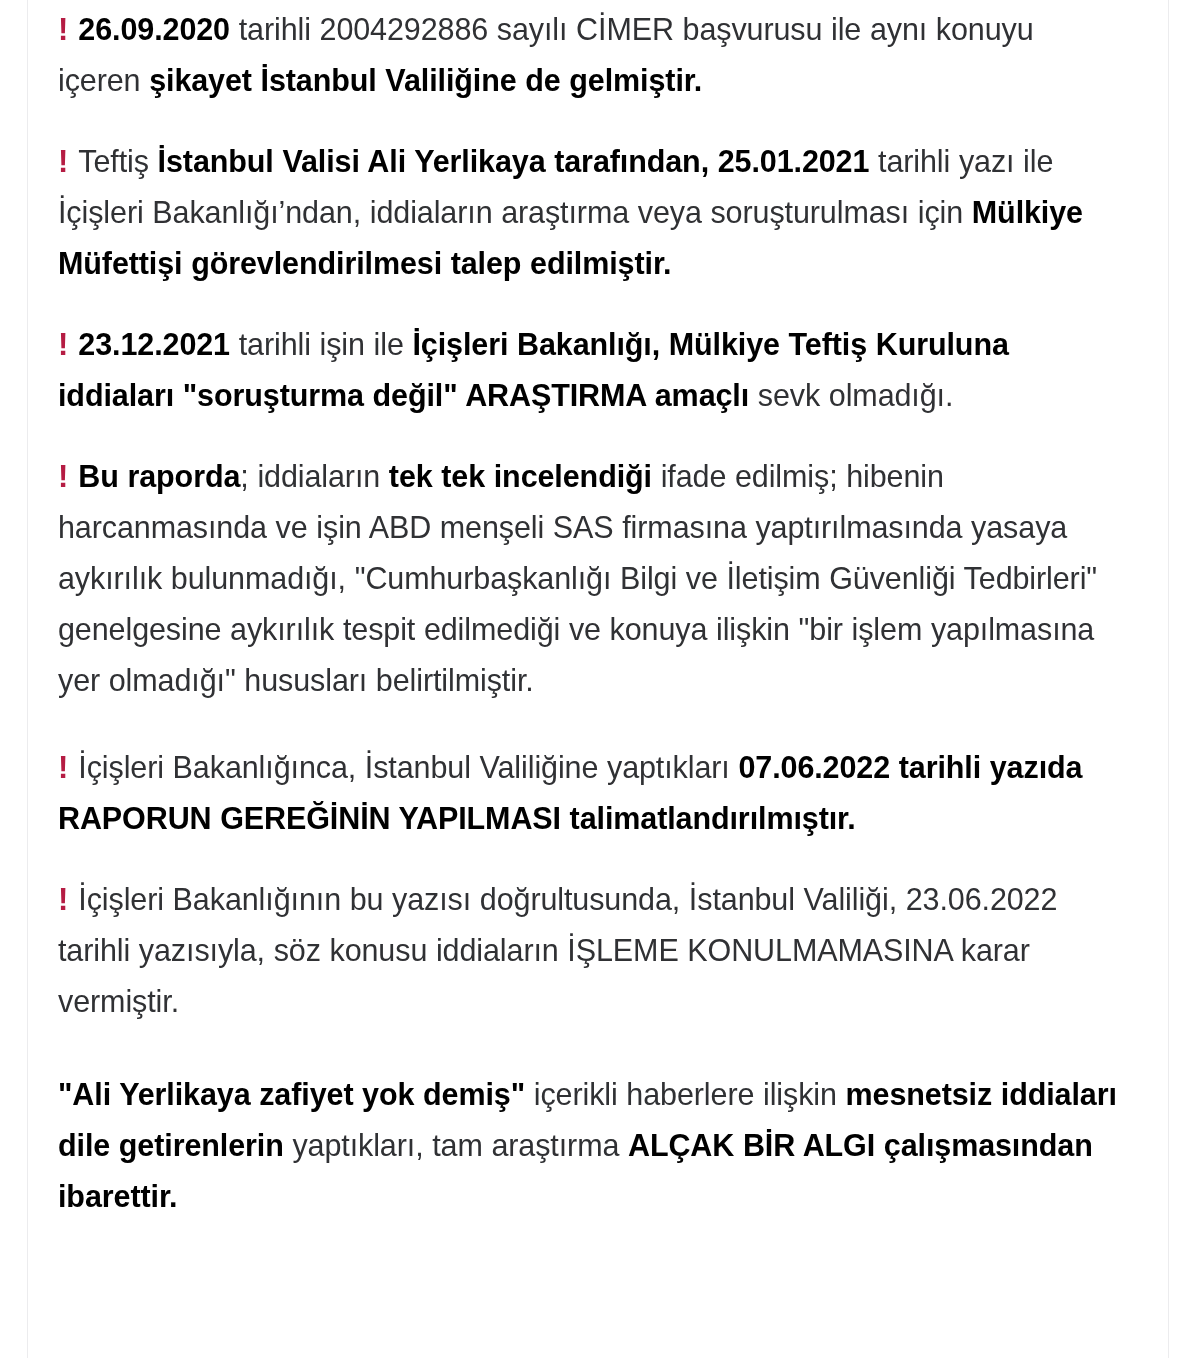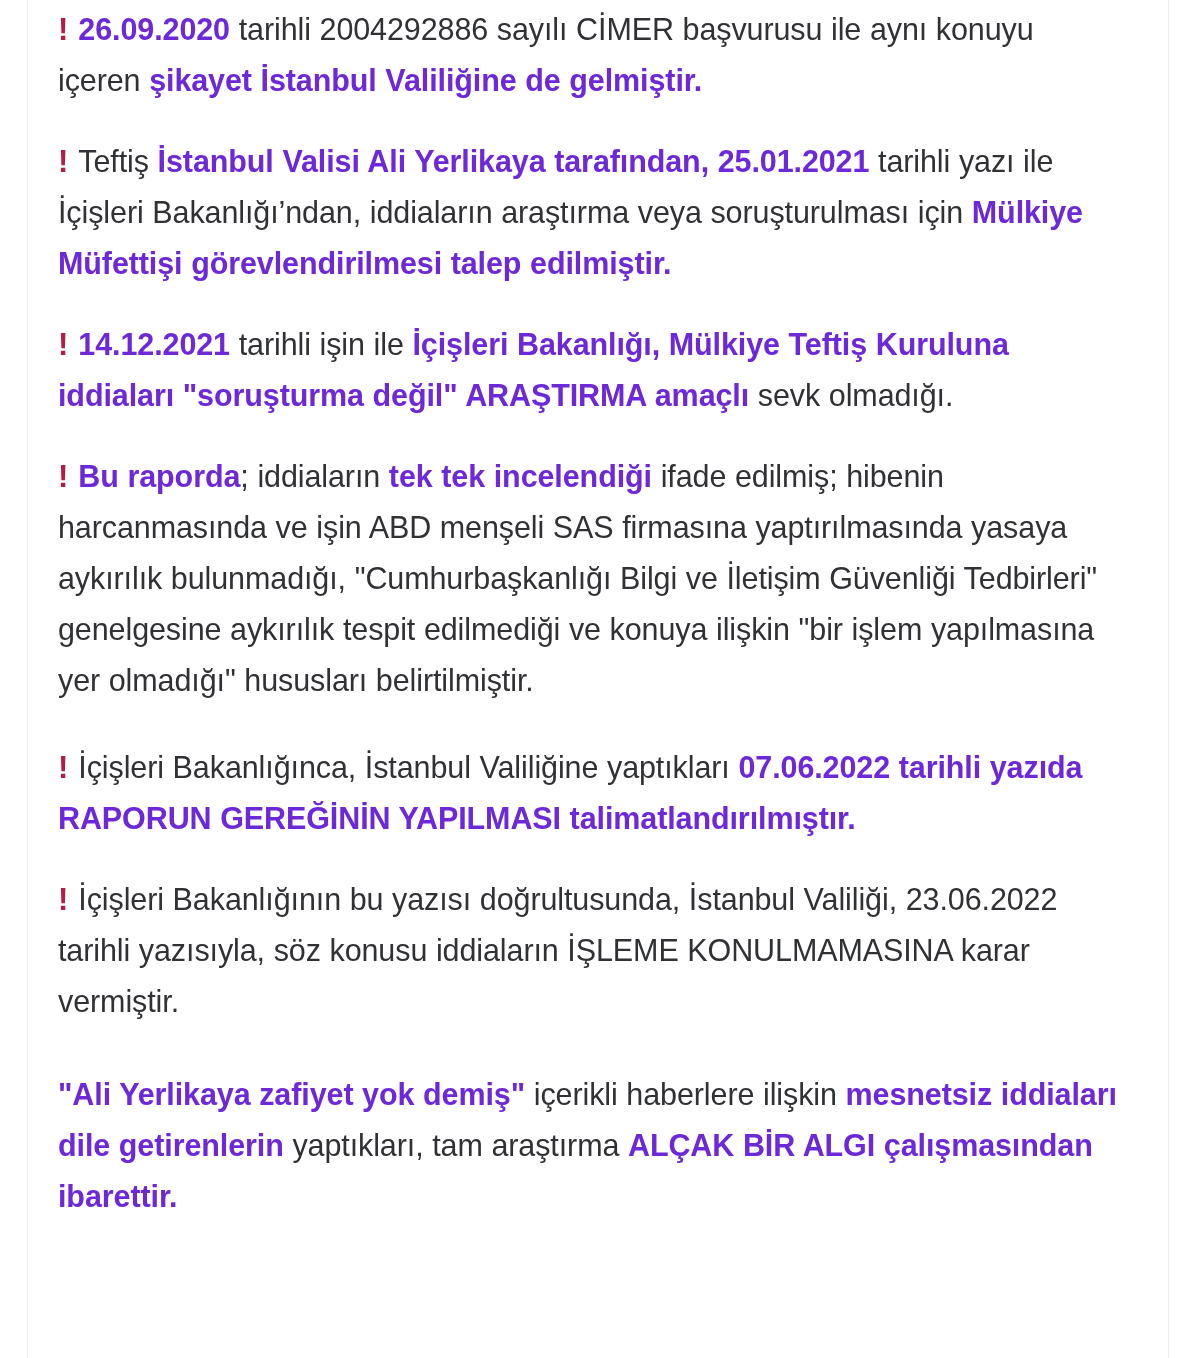--- a/index.html
+++ b/index.html
@@ -59,21 +59,21 @@
   p.para:last-child {
     margin-bottom: 0;
   }
 
   
   p.para.gap-large { margin-bottom: 36px; }
   p.para.gap-xl    { margin-bottom: 42px; }
 
   b, strong {
     font-weight: 700;
-    color: #6d28d9;
+    color: #000000;
   }
 
   .bullet {
     color: #b51c43;
     font-weight: 700;
     font-size: 31px;
     padding-right: 10px;
     display: inline;
     letter-spacing: 0;
   }
@@ -83,20 +83,20 @@
 
 <div class="page">
 
   <div class="rule-left"></div>
   <div class="rule-right"></div>
 
   <div class="content" id="statement-body">
 
   <p class="para"><span class="bullet">!</span><b>26.09.2020</b><span> tarihli 2004292886 sayılı CİMER başvurusu ile aynı konuyu içeren </span><b>şikayet İstanbul Valiliğine de gelmiştir.</b></p>
       <p class="para"><span class="bullet">!</span><span>Teftiş </span><b>İstanbul Valisi Ali Yerlikaya tarafından, 25.01.2021</b><span> tarihli yazı ile İçişleri Bakanlığı’ndan, iddiaların araştırma veya soruşturulması için </span><b>Mülkiye Müfettişi görevlendirilmesi talep edilmiştir.</b></p>
-      <p class="para"><span class="bullet">!</span><b>14.12.2021</b><span> tarihli işin ile </span><b>İçişleri Bakanlığı, Mülkiye Teftiş Kuruluna iddiaları "soruşturma değil" ARAŞTIRMA amaçlı</b><span> sevk olmadığı.</span></p>
+      <p class="para"><span class="bullet">!</span><b>23.12.2021</b><span> tarihli işin ile </span><b>İçişleri Bakanlığı, Mülkiye Teftiş Kuruluna iddiaları "soruşturma değil" ARAŞTIRMA amaçlı</b><span> sevk olmadığı.</span></p>
       <p class="para gap-large"><span class="bullet">!</span><b>Bu raporda</b><span>; iddiaların </span><b>tek tek incelendiği</b><span> ifade edilmiş; hibenin harcanmasında ve işin ABD menşeli SAS firmasına yaptırılmasında yasaya aykırılık bulunmadığı, "Cumhurbaşkanlığı Bilgi ve İletişim Güvenliği Tedbirleri" genelgesine aykırılık tespit edilmediği ve konuya ilişkin "bir işlem yapılmasına yer olmadığı" hususları belirtilmiştir.</span></p>
       <p class="para"><span class="bullet">!</span><span>İçişleri Bakanlığınca, İstanbul Valiliğine yaptıkları </span><b>07.06.2022 tarihli yazıda RAPORUN GEREĞİNİN YAPILMASI talimatlandırılmıştır.</b></p>
       <p class="para gap-xl"><span class="bullet">!</span><span>İçişleri Bakanlığının bu yazısı doğrultusunda, İstanbul Valiliği, 23.06.2022 tarihli yazısıyla, söz konusu iddiaların İŞLEME KONULMAMASINA karar vermiştir.</span></p>
       <p class="para"><b>"Ali Yerlikaya zafiyet yok demiş"</b><span> içerikli haberlere ilişkin </span><b>mesnetsiz iddiaları dile getirenlerin</b><span> yaptıkları, tam araştırma </span><b>ALÇAK BİR ALGI çalışmasından ibarettir.</b></p>
     </div>
 
 </div>
 
 </body></html>

